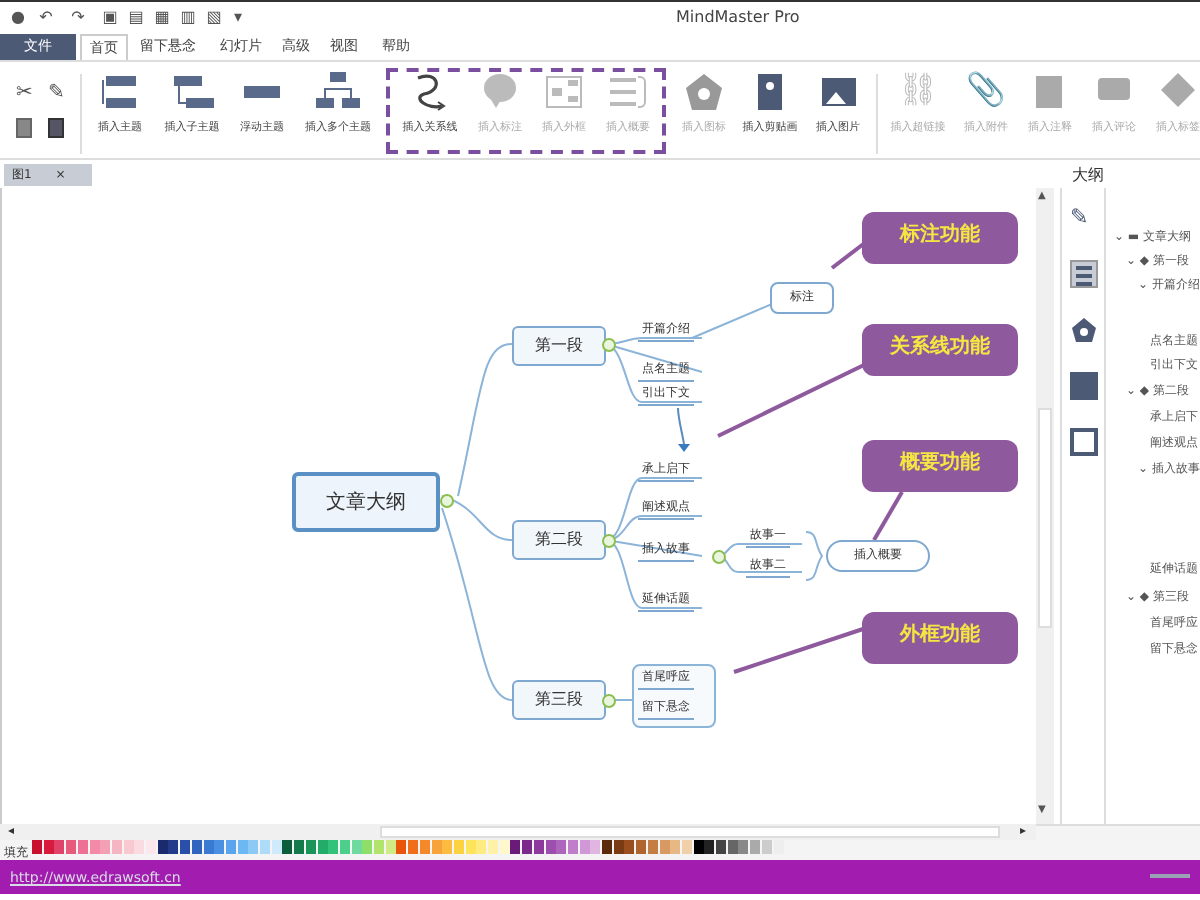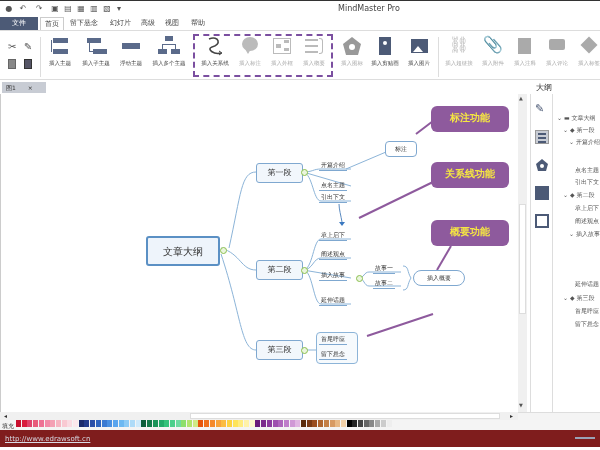--- a/index.html
+++ b/index.html
@@ -24,21 +24,21 @@
 #vscroll{left:518px;top:94px;width:9px;height:318px;background:#f0f0f0}
 #vthumb{position:absolute;left:1px;top:110px;width:7px;height:110px;background:#fff;border:1px solid #ddd}
 #sidebar-icons{left:530px;top:94px;width:22px;height:320px;background:#fff;border-left:1px solid #ddd}
 .sic{position:absolute;left:4px;width:14px;height:14px}
 #outline{left:552px;top:94px;width:48px;height:320px;background:#fff;border-left:1px solid #ddd}
 #outline-title{left:536px;top:82px;font-size:8px;color:#333}
 .ol{position:absolute;font-size:6px;color:#555;white-space:nowrap}
 #palettebar{left:0;top:412px;width:600px;height:18px;background:#f4f4f4;border-top:1px solid #ddd}
 #hscroll{left:0;top:412px;width:518px;height:8px;background:#f0f0f0}
 .sw{position:absolute;top:420px;width:5px;height:7px}
-#statusbar{left:0;top:430px;width:600px;height:17px;background:#7f1d1d}
+#statusbar{left:0;top:430px;width:600px;height:17px;background:#a21caf}
 #url{position:absolute;left:5px;top:5px;color:#d8dce6;font-size:7px;text-decoration:underline}
 .node{position:absolute;border:1px solid #7fa8d0;background:#f2f7fc;border-radius:3px;text-align:center;color:#333}
 .sub{position:absolute;font-size:6px;color:#333;border-bottom:1px solid #7fa8d0;padding:0 2px;line-height:10px}
 .callout{position:absolute;background:#8e5a9d;color:#f5e642;font-size:10px;font-weight:bold;text-align:center;border-radius:6px;line-height:24px}
 .collapse{position:absolute;width:7px;height:7px;border:1px solid #8bbf4f;border-radius:50%;background:#eaf5dd}
 </style>
 </head>
 <body>
 
 <div id="titlebar" class="abs">
@@ -254,20 +254,21 @@
 
   <div class="node" style="left:255px;top:246px;width:47px;height:20px;line-height:18px;font-size:8px">第三段</div>
   <div class="collapse" style="left:300px;top:253px"></div>
   <div style="position:absolute;left:315px;top:238px;width:42px;height:32px;border:1px solid #8cb4d8;border-radius:4px;background:#f6fafd"></div>
   <div class="sub" style="left:318px;top:240px">首尾呼应</div>
   <div class="sub" style="left:318px;top:255px">留下悬念</div>
 
   <div class="callout" style="left:430px;top:12px;width:78px;height:26px">标注功能</div>
   <div class="callout" style="left:430px;top:68px;width:78px;height:26px">关系线功能</div>
   <div class="callout" style="left:430px;top:126px;width:78px;height:26px">概要功能</div>
+  <div class="callout" style="left:430px;top:212px;width:78px;height:26px">外框功能</div>
 </div>
 
 <div id="vscroll" class="abs">
   <div class="abs" style="left:1px;top:1px;font-size:5px;color:#555">▲</div>
   <div id="vthumb"></div>
   <div class="abs" style="left:1px;top:308px;font-size:5px;color:#555">▼</div>
 </div>
 
 <div id="sidebar-icons" class="abs">
   <div class="sic" style="top:8px;font-size:11px;color:#4c5a76">✎</div>

